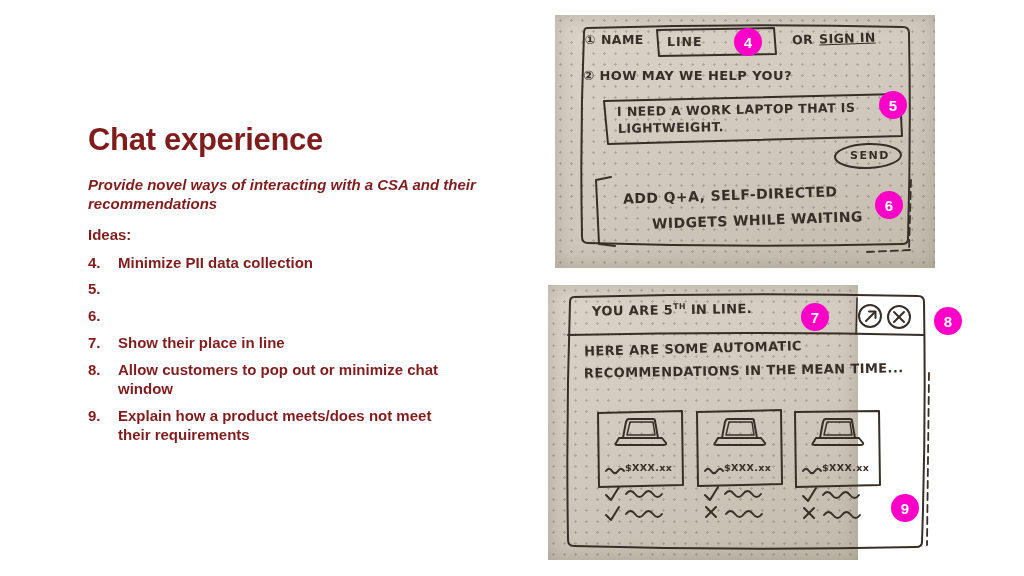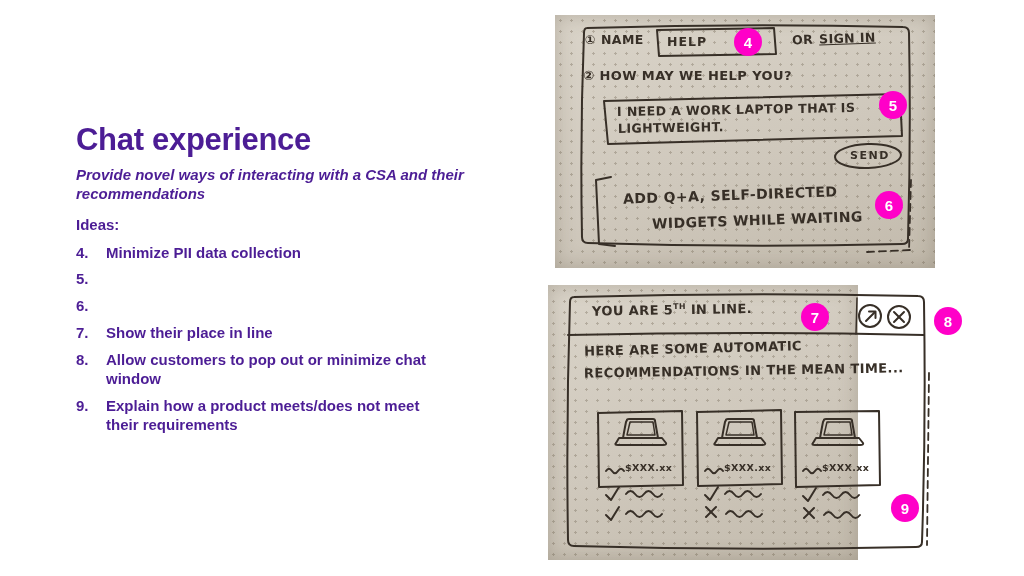--- a/index.html
+++ b/index.html
@@ -1,23 +1,23 @@
 <!DOCTYPE html>
 <html style="--color-badge: #ff00c8; --color-ink: #372f27;"><head>
 <meta charset="utf-8">
 <style>
   * { margin:0; padding:0; box-sizing:border-box; }
   html,body { width:1024px; height:576px; }
   body { background:#ffffff; font-family:"Liberation Sans", sans-serif; }
   .slide { position:relative; width:1024px; height:576px; background:#ffffff; overflow:hidden; }
 
   
-  .left { position:absolute; left:76px; top:122px; width:392px; color:#4c1d95; }
+  .left { position:absolute; left:88px; top:122px; width:392px; color:#7f1d1d; }
   .title { font-size:31px; font-weight:bold; letter-spacing:-0.3px; }
-  .subtitle { margin-top:8px; font-size:15px; font-weight:bold; font-style:italic; line-height:1.25; }
+  .subtitle { margin-top:18px; font-size:15px; font-weight:bold; font-style:italic; line-height:1.25; }
   .ideas-label { margin-top:12px; font-size:15px;font-weight:bold; }
   .ideas { margin-top:11px; list-style:none; }
   .idea { display:flex; margin-bottom:8px; font-size:15px; font-weight:bold; line-height:1.26; }
   .idea .num { width:30px; flex:0 0 30px; }
   .idea .txt { max-width:340px; }
 
   
   .photo { position:absolute;
     background-color:#d0c9bd;
     background-image:
@@ -87,21 +87,21 @@
     <svg class="sketch-svg" width="380" height="253" viewBox="0 0 380 253">
       <path d="M32 13 Q190 8 348 12 Q354 12 354 18 Q356 120 353 224 Q353 229 347 229 Q190 233 33 228 Q27 228 27 222 Q25 118 29 18 Q29 13 32 13 Z"></path>
       <path d="M102 15 L219 13 L221 39 L104 41 Z"></path>
       <path d="M49 86 L345 79 L347 121 L53 129 Z"></path>
       <ellipse cx="313" cy="141" rx="33" ry="12" transform="rotate(-2 313 141)"></ellipse>
       <path d="M56 162 L41 165 L44 229 L60 231"></path>
       <path class="dashed" d="M356 165 L354 236"></path>
       <path class="dashed" d="M312 237 L355 235"></path>
     </svg>
     <span class="hand" style="left:30px;top:17px;font-size:12.5px;"><span>①</span><span class="gap">NAME</span></span>
-    <span class="hand" style="left:112px;top:19px;font-size:12.5px;letter-spacing:1px;">HELP</span>
+    <span class="hand" style="left:112px;top:19px;font-size:12.5px;letter-spacing:1px;">LINE</span>
     <span class="hand" style="left:237px;top:16px;font-size:12.5px;transform:rotate(-2deg);"><span>OR</span><span class="underlined">SIGN IN</span></span>
     <span class="hand" style="left:28px;top:53px;font-size:13px;"><span>②</span><span class="gap">HOW MAY WE HELP YOU?</span></span>
     <span class="hand" style="left:62px;top:87px;font-size:12.5px;transform:rotate(-1deg);">I NEED A WORK LAPTOP THAT IS</span>
     <span class="hand" style="left:63px;top:105px;font-size:12.5px;transform:rotate(-1deg);">LIGHTWEIGHT.</span>
     <span class="hand" style="left:295px;top:134px;font-size:11px;letter-spacing:1.5px;">SEND</span>
     <span class="hand" style="left:68px;top:172px;font-size:14px;transform:rotate(-2deg);">ADD Q+A, SELF-DIRECTED</span>
     <span class="hand" style="left:97px;top:197px;font-size:14px;transform:rotate(-2deg);">WIDGETS WHILE WAITING</span>
   </figure>
 
   <figure class="photo" id="photo2">

